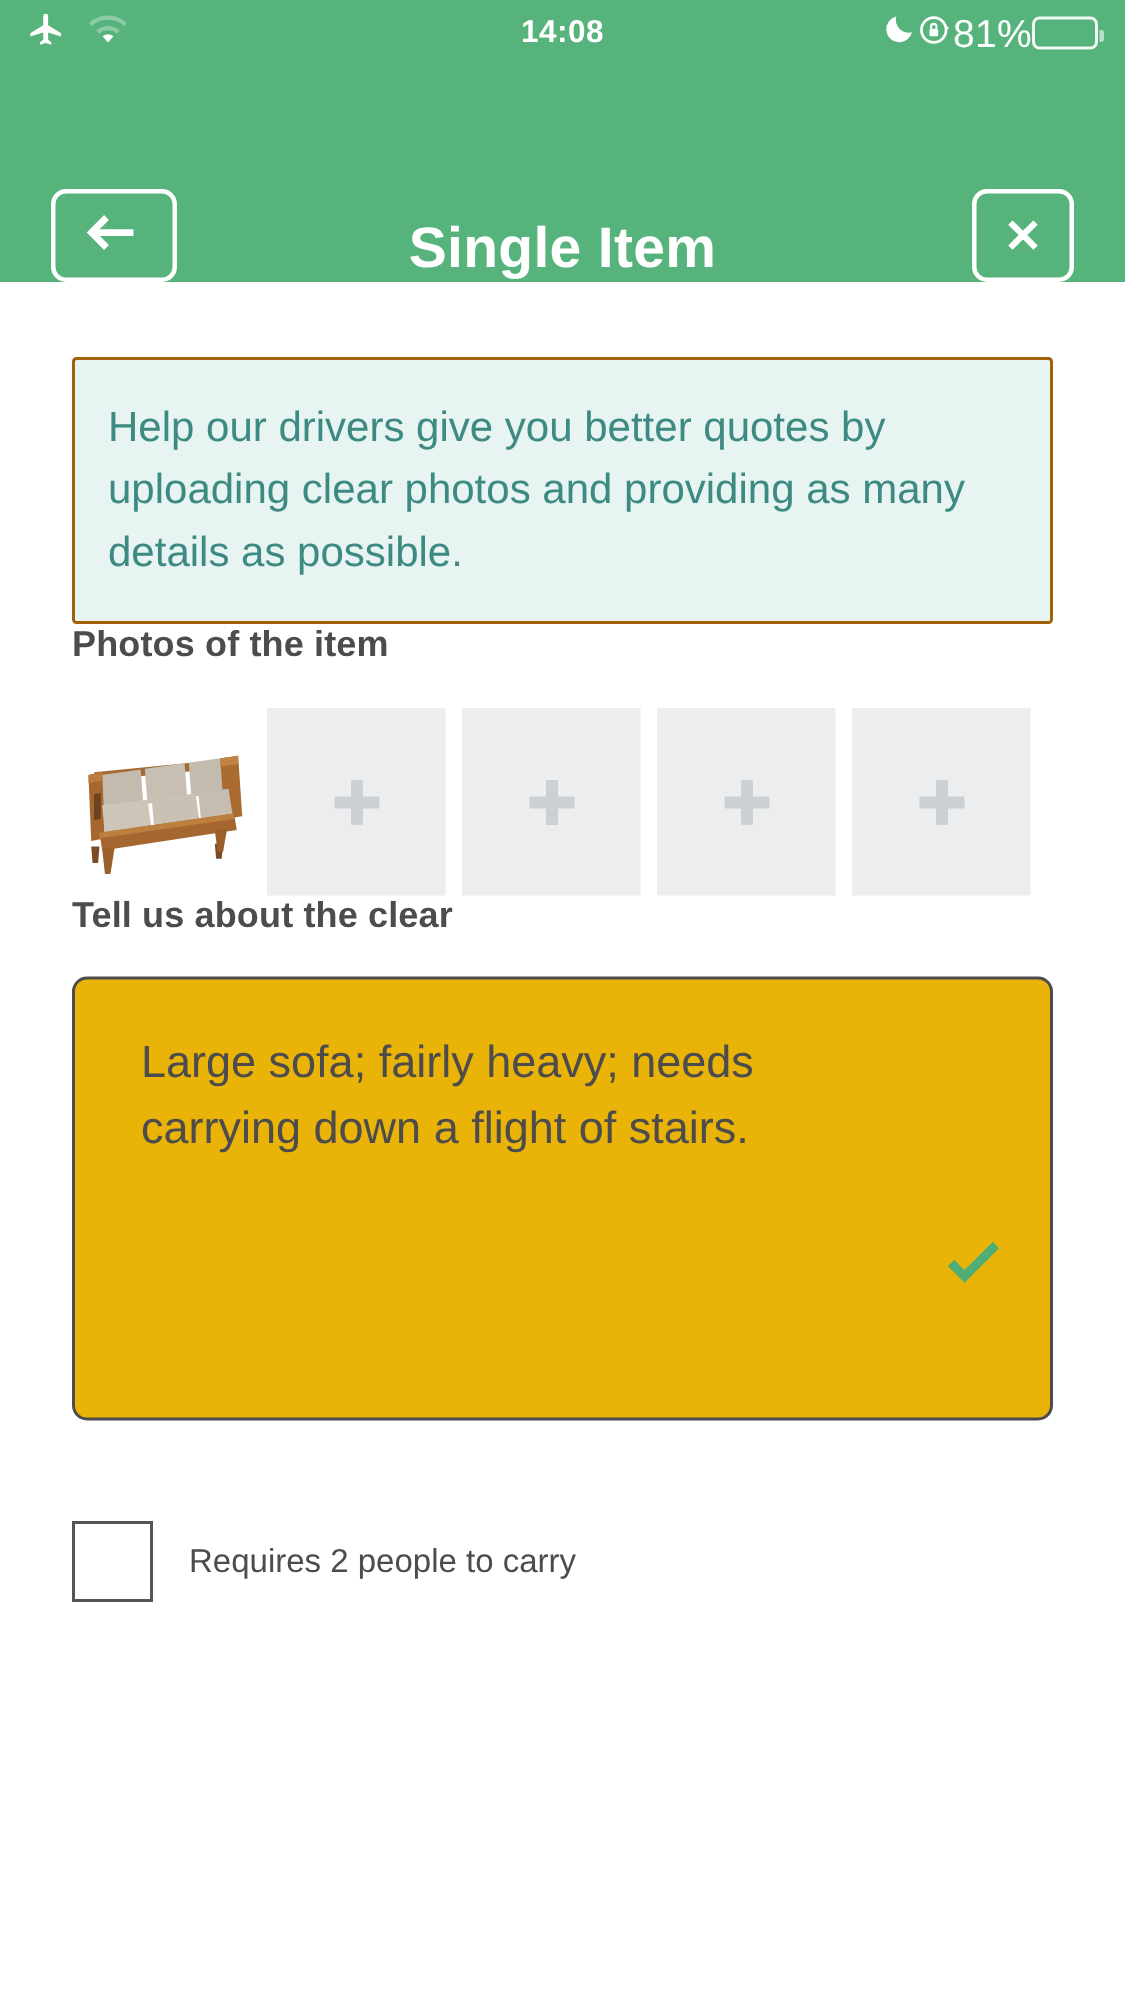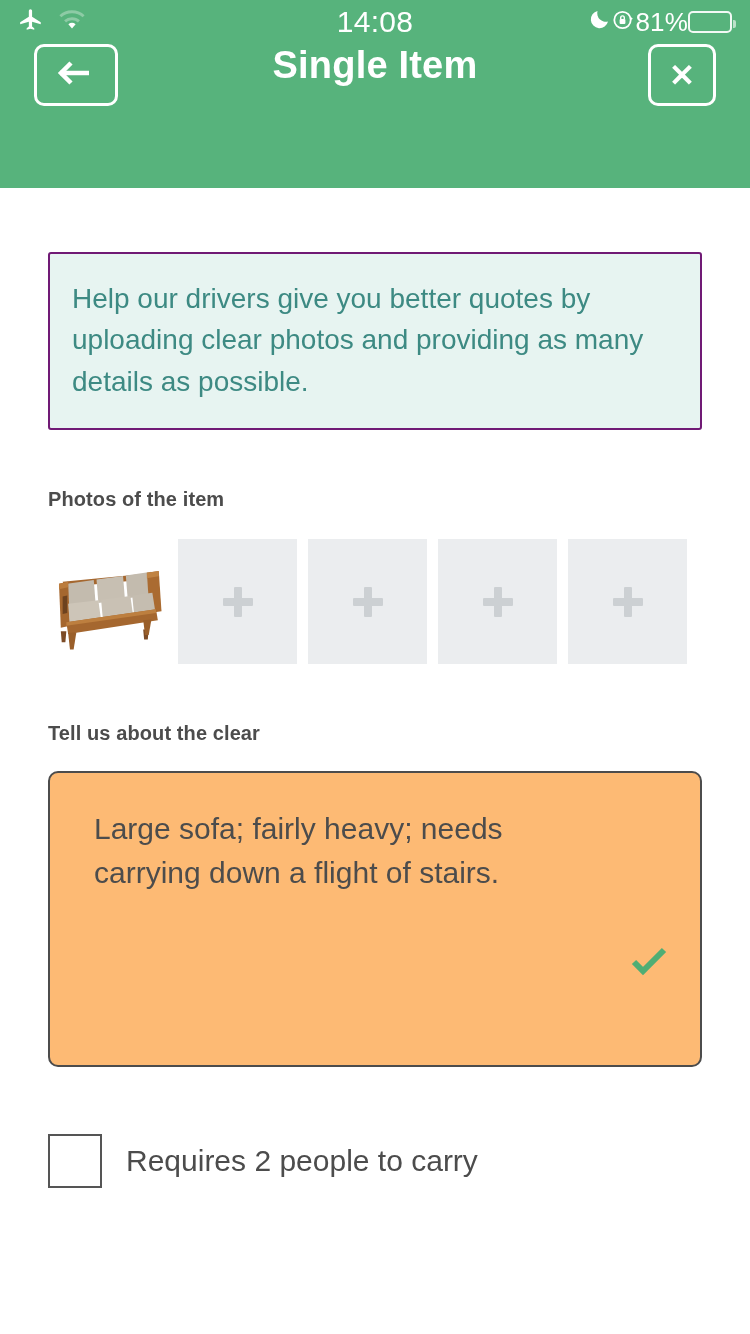--- a/index.html
+++ b/index.html
@@ -22,23 +22,23 @@
     color: #ffffff;
   }
   .status-left {
     display: flex;
     align-items: center;
     gap: 14px;
     flex: 1 1 0;
   }
   .status-center {
     flex: 0 0 auto;
-    font-size: 30px;
+    font-size: 21px;
     letter-spacing: 0.3px;
-    font-weight: 400;
+    font-weight: 700;
   }
   .status-right {
     display: flex;
     align-items: center;
     justify-content: flex-end;
     flex: 1 1 0;
   }
   .battery-pct {
     font-size: 26px;
     letter-spacing: 0.2px;
@@ -65,21 +65,21 @@
     height: 100%;
     background: #ffffff;
     border-radius: 2px;
   }
 
   
   .nav-bar {
     height: 144px;
     background: #57b37c;
     display: flex;
-    align-items: flex-start;
+    align-items: flex-end;
     padding: 0 34px;
     position: relative;
   }
   .nav-btn {
     width: 84px;
     height: 62px;
     border: 3px solid #ffffff;
     border-radius: 10px;
     background: transparent;
     display: flex;
@@ -110,33 +110,32 @@
     line-height: 1;
   }
 
   
   .content {
     padding: 0 48px;
     background: #ffffff;
   }
 
   .info-banner {
-    margin-top: 64px;
-    border: 2px solid #701a75;
+    margin-top: 50px;
+    border: 2px solid #a16207;
     background: #e7f4f1;
     border-radius: 3px;
     padding: 24px 22px 26px 22px;
     color: #3d8a83;
     font-size: 28px;
     line-height: 1.48;
   }
 
   .section-heading {
-    margin-top: 58px;
-    font-size: 20px;
+    font-size: 24px;
     font-weight: bold;
     color: #4c4c4c;
     letter-spacing: 0.1px;
   }
 
   
   .photo-strip {
     margin-top: 28px;
     display: flex;
     gap: 11px;
@@ -177,21 +176,21 @@
   .plus-icon::before { left: 11px; top: 0; width: 8px; height: 30px; }
   .plus-icon::after  { top: 11px; left: 0; height: 8px; width: 30px; }
 
   
   .desc-box {
     margin-top: 26px;
     height: 296px;
     border: 2px solid #4c4c4c;
     border-radius: 10px;
     position: relative;
-    background: #fdba74;
+    background: #eab308;
     cursor: text;
   }
   .desc-text {
     position: absolute;
     left: 44px;
     right: 84px;
     top: 34px;
     font-size: 30px;
     line-height: 1.46;
     color: #4c4c4c;
@@ -217,21 +216,21 @@
     border: 2px solid #555555;
     background: #ffffff;
     flex: 0 0 auto;
     display: flex;
     align-items: center;
     justify-content: center;
   }
   .checkbox.checked { border-color: #58b377; }
   .check-label {
     margin-left: 24px;
-    font-size: 30px;
+    font-size: 22px;
     color: #4c4c4c;
     line-height: 1.2;
   }
 
   
   .sofa-svg { width: 119px; height: 110px; display: block; }
 </style>
 </head>
 <body>
 

